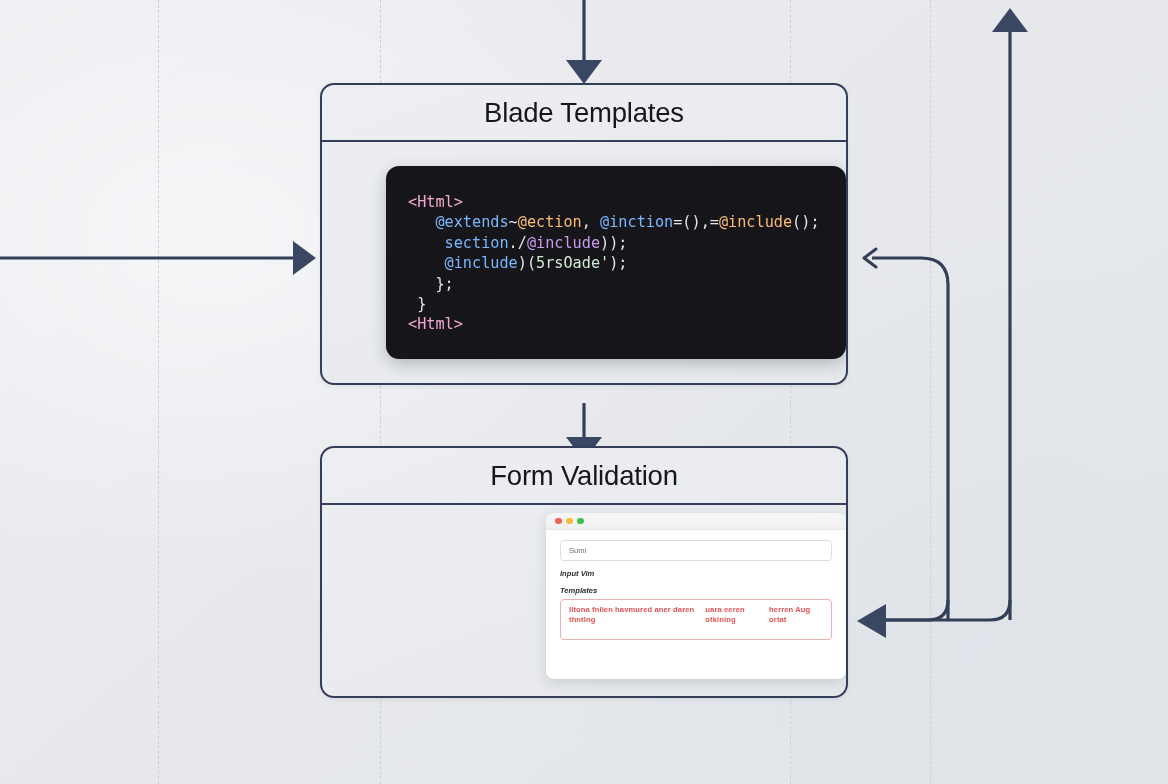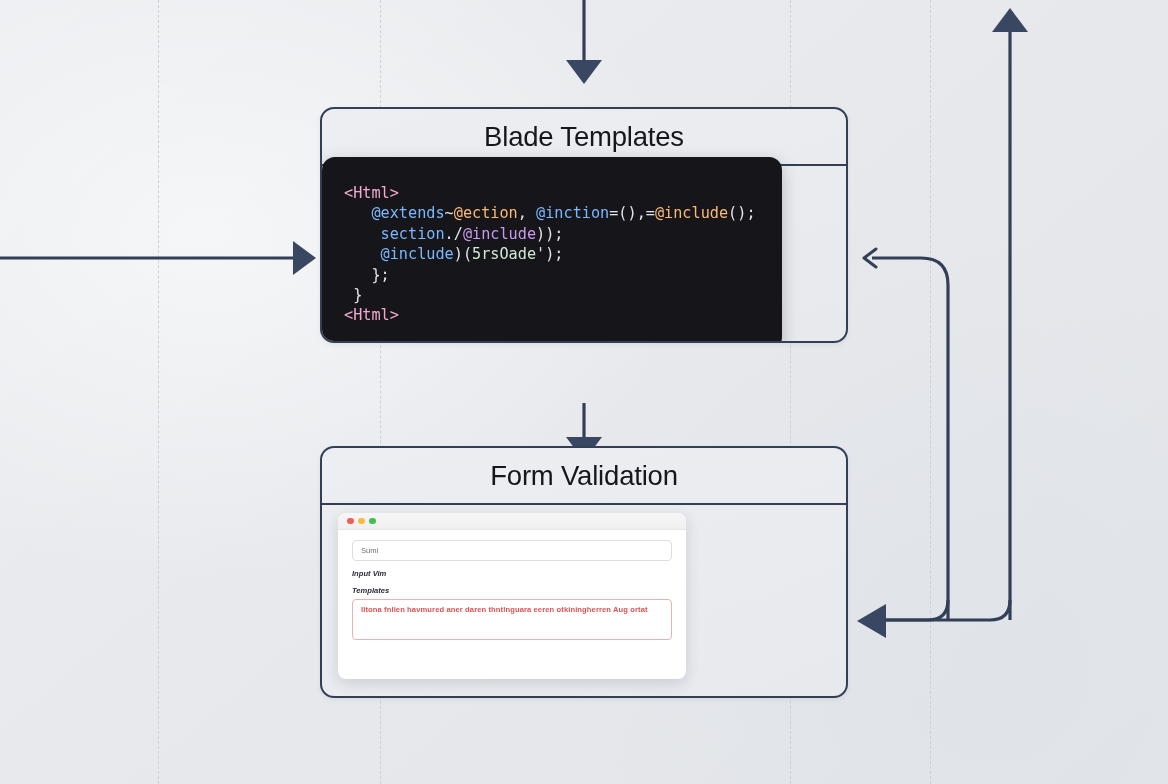--- a/index.html
+++ b/index.html
@@ -42,21 +42,21 @@
     border-bottom: 2.2px solid #323f57;
     display: flex; align-items: center; justify-content: center;
   }
   .node-title {
     font-size: 27.5px;
     font-weight: 400;
     color: #15171c;
     letter-spacing: -0.2px;
   }
   .node-body {
-    display: flex; align-items: center; justify-content: flex-start;
+    display: flex; align-items: center; justify-content: flex-end;
     height: calc(100% - 57px);
   }
   
   .code-card {
     width: 460px; height: 193px;
     background: #16161a;
     border-radius: 13px;
     box-shadow: 0 5px 16px rgba(25,30,45,0.25);
     padding: 26px 0 0 22px;
     font-family: "DejaVu Sans Mono", monospace;
@@ -67,21 +67,21 @@
   .code-line { color: #cfd3da; }
   .tok-tag   { color: #f3a8cf; }
   .tok-blue  { color: #79b8ff; }
   .tok-pink  { color: #fdba74; }
   .tok-violet{ color: #c99af0; }
   .tok-plain { color: #e6e8ee; }
   .tok-str   { color: #cfe9d4; }
   .tok-punct { color: #e2e4ea; }
   
   .browser {
-    width: 348px; height: 166px;
+    width: 300px; height: 166px;
     background: #ffffff;
     border-radius: 8px;
     box-shadow: 0 4px 14px rgba(40,50,70,0.16);
     overflow: hidden;
     display: flex; flex-direction: column; margin-left: 16px;
   }
   .browser-bar {
     height: 17px;
     background: linear-gradient(180deg,#f6f6f7 0%, #f0f0f1 100%);
     border-bottom: 1px solid #e6e6e8;
@@ -146,21 +146,21 @@
       <path class="wire-thin" d="M876,249 L864,258 L876,267"></path>
     </g>
 
     <g>
       <path class="wire" d="M1010,600 Q1010,620 990,620 L884,620"></path>
       <path class="wire" d="M948,600 Q948,620 928,620 L884,620"></path>
       <path class="head" d="M886,604 L886,638 L857,621 Z"></path>
     </g>
   </svg>
 
-  <div class="node" style="left:320px; top:107px; width:528px; height:236px;">
+  <div class="node" style="left:320px; top:83px; width:528px; height:302px;">
     <div class="node-header">
       <div class="node-title">Blade Templates</div>
     </div>
     <div class="node-body">
       <div class="code-card" id="code-card"><div class="code-line"><span class="tok-tag">&lt;Html&gt;</span></div><div class="code-line"><span class="tok-plain">   </span><span class="tok-blue">@extends</span><span class="tok-plain">~</span><span class="tok-pink">@ection</span><span class="tok-punct">, </span><span class="tok-blue">@inction</span><span class="tok-punct">=(),=</span><span class="tok-pink">@include</span><span class="tok-punct">();</span></div><div class="code-line"><span class="tok-plain">    </span><span class="tok-blue">section</span><span class="tok-punct">./</span><span class="tok-violet">@include</span><span class="tok-punct">));</span></div><div class="code-line"><span class="tok-plain">    </span><span class="tok-blue">@include</span><span class="tok-punct">)(</span><span class="tok-str">5rsOade'</span><span class="tok-punct">);</span></div><div class="code-line"><span class="tok-plain">   </span><span class="tok-punct">};</span></div><div class="code-line"><span class="tok-plain"> </span><span class="tok-punct">}</span></div><div class="code-line"><span class="tok-tag">&lt;Html&gt;</span></div></div>
     </div>
   </div>
 
   <div class="node" style="left:320px; top:446px; width:528px; height:252px;">
     <div class="node-header">

